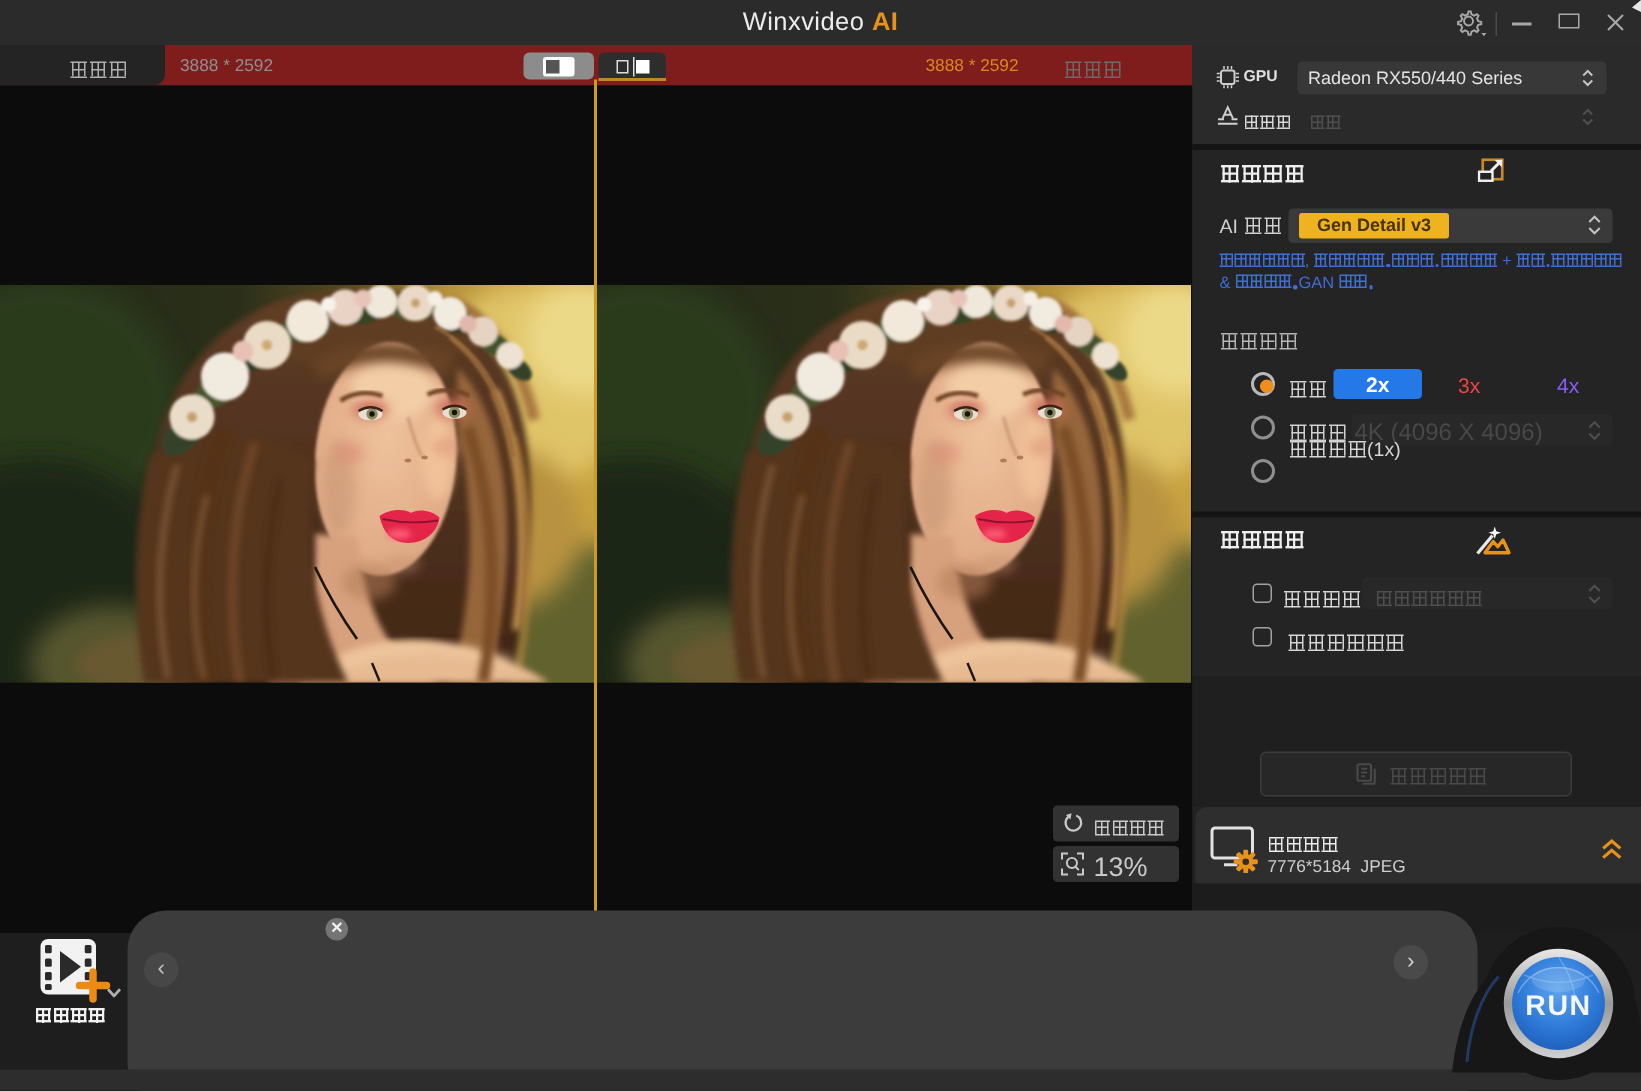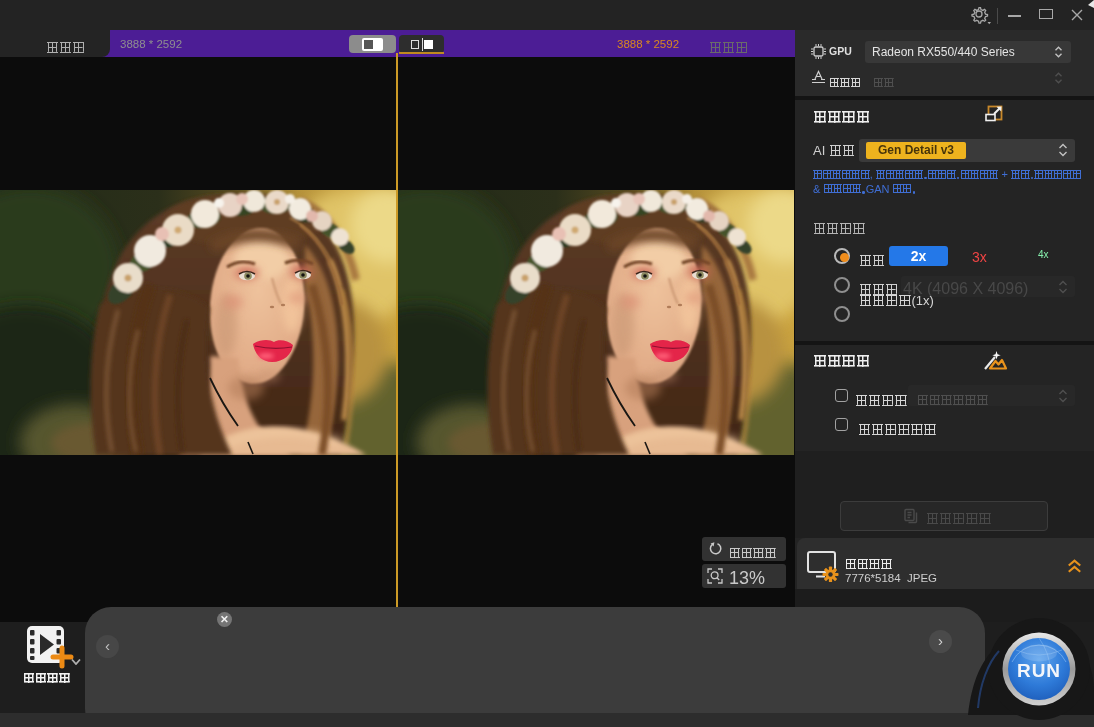--- a/index.html
+++ b/index.html
@@ -20,21 +20,21 @@
 linear-gradient(var(--c),var(--c)) 92% 50%/1.5px 80%,
 linear-gradient(var(--c),var(--c)) 50% 55%/1.5px 90%;
 background-repeat:no-repeat}
 .s14{width:12.5px;height:12px;margin:0 .9px}
 .s12{width:10.5px;height:10px;margin:0 .7px}
 .s11{width:9.5px;height:9px;margin:0 .6px}
 
 #title{left:0;top:0;width:1094px;height:30px;background:#2b2b2b;color:#ededed;font-size:17px;text-align:center;line-height:30px}
 #title b{color:#e8921c;font-weight:700}
 
-#toolbar{left:0;top:30px;width:795px;height:27px;background:#4c1d95}
+#toolbar{left:0;top:30px;width:795px;height:27px;background:#7f1d1d}
 #photoarea{left:0;top:57px;width:795px;height:565px;background:#0c0c0c}
 #divider{left:396px;top:53px;width:2px;height:569px;background:#cc9a26}
 
 #rpanel{left:795px;top:30px;width:299px;height:592px;background:#232323}
 
 #bottom{left:0;top:622px;width:1094px;height:105px;background:#1e1e1e}
 .drop{position:absolute;background:#3a3a3a;border-radius:3px}
 .bz{--c:#3f6ed4;width:9.1px;height:9.4px;margin:0 .2px;vertical-align:-1px}
 .bd{display:inline-block;width:2.4px;height:2.4px;background:#3f6ed4;border-radius:50%;margin:0 1px;vertical-align:-1px}
 #bluetext s{text-decoration:none}
@@ -126,21 +126,21 @@
         <path d="M1.5 5 5 1.5 8.5 5M1.5 9 5 12.5 8.5 9"></path>
       </svg>
   <div class="abs" style="left:18px;top:137px;width:285px;line-height:14.5px;font-size:11px;color:#3f6ed4" id="bluetext"><i class="z bz"></i><i class="z bz"></i><i class="z bz"></i><i class="z bz"></i><i class="z bz"></i><i class="z bz"></i><s>, </s><i class="z bz"></i><i class="z bz"></i><i class="z bz"></i><i class="z bz"></i><i class="z bz"></i><b class="bd"></b><i class="z bz"></i><i class="z bz"></i><i class="z bz"></i><b class="bd"></b><i class="z bz"></i><i class="z bz"></i><i class="z bz"></i><i class="z bz"></i><s> + </s><i class="z bz"></i><i class="z bz"></i><b class="bd"></b><i class="z bz"></i><i class="z bz"></i><i class="z bz"></i><i class="z bz"></i><i class="z bz"></i><br><s>&amp; </s><i class="z bz"></i><i class="z bz"></i><i class="z bz"></i><i class="z bz"></i><b class="bd"></b><s>GAN </s><i class="z bz"></i><i class="z bz"></i><b class="bd"></b></div>
   <span class="abs" style="left:18px;top:189px"><i class="z" style="--c:#b5b5b5"></i><i class="z" style="--c:#b5b5b5"></i><i class="z" style="--c:#b5b5b5"></i><i class="z" style="--c:#b5b5b5"></i></span>
 
   <div class="abs" style="left:39px;top:217.5px;width:16px;height:16px;border-radius:50%;border:2px solid #b9b9b9;background:#242424"></div>
   <div class="abs" style="left:44.5px;top:223.2px;width:9px;height:9px;border-radius:50%;background:#ef8d1d"></div>
   <span class="abs" style="left:64px;top:221px"><i class="z" style="--c:#d0d0d0"></i><i class="z" style="--c:#d0d0d0"></i></span>
   <div class="abs" style="left:94px;top:216px;width:59px;height:20px;background:#2478e8;border-radius:3px;text-align:center;font-size:14px;font-weight:700;color:#fff;line-height:20px">2x</div>
   <span class="abs" style="left:177px;top:219px;font-size:14px;color:#ef4444">3x</span>
-  <span class="abs" style="left:243px;top:219px;font-size:10px;color:#86efac">4x</span>
+  <span class="abs" style="left:243px;top:219px;font-size:14px;color:#8b5cf6">4x</span>
   <div class="abs" style="left:39px;top:246.5px;width:16px;height:16px;border-radius:50%;border:2px solid #8f8f8f;background:#242424"></div>
   <span class="abs" style="left:64px;top:250px"><i class="z" style="--c:#d0d0d0"></i><i class="z" style="--c:#d0d0d0"></i><i class="z" style="--c:#d0d0d0"></i></span>
   <div class="drop" style="left:106px;top:246px;width:174px;height:21px;background:#282828"></div>
   <span class="abs" style="left:108px;top:250px;font-size:16px;color:#484848">4K (4096 X 4096)</span>
   <svg class="abs" style="left:263px;top:250px" width="10" height="14" viewBox="0 0 10 14" fill="none" stroke="#4f4f4f" stroke-width="1.4">
         <path d="M1.5 5 5 1.5 8.5 5M1.5 9 5 12.5 8.5 9"></path>
       </svg>
   <div class="abs" style="left:39px;top:275.5px;width:16px;height:16px;border-radius:50%;border:2px solid #8f8f8f;background:#242424"></div>
   <span class="abs" style="left:64px;top:261px"><i class="z" style="--c:#d6d6d6"></i><i class="z" style="--c:#d6d6d6"></i><i class="z" style="--c:#d6d6d6"></i><i class="z" style="--c:#d6d6d6"></i><span style="font-size:13px;color:#d6d6d6">(1x)</span></span>
   <div class="abs" style="left:0;top:311px;width:299px;height:4px;background:#141414"></div>
@@ -250,20 +250,21 @@
           <stop offset="1" stop-color="#d0d0d0"></stop>
         </linearGradient>
 <radialGradient id="runG" cx=".5" cy=".35" r=".75">
           <stop offset="0" stop-color="#5ea4ee"></stop>
           <stop offset=".55" stop-color="#2e7ad8"></stop>
           <stop offset="1" stop-color="#1a57b4"></stop>
         </radialGradient>
 </defs>
     </svg>
 
+<div class="abs" id="title"><span style="letter-spacing:.3px">Winxvideo <b>AI</b></span></div>
 <div class="abs" id="titleicons">
   <svg class="abs" style="left:970px;top:5px" width="22" height="20" viewBox="0 0 22 20" fill="none" stroke="#a8a8a8" stroke-width="1.3">
     <circle cx="9" cy="9" r="3"></circle>
     <path d="M9 2.6 l1.5 0 .5 2 1.8.8 1.8-1 1.1 1.1 -1 1.8.8 1.8 2 .5 0 1.5 -2 .5 -.8 1.8 1 1.8 -1.1 1.1 -1.8-1 -1.8.8 -.5 2 -1.5 0 -.5-2 -1.8-.8 -1.8 1 -1.1-1.1 1-1.8 -.8-1.8 -2-.5 0-1.5 2-.5 .8-1.8 -1-1.8 1.1-1.1 1.8 1 1.8-.8 z"></path>
     <path d="M17.5 17 l3.5 0 -1.75 2.2 z" fill="#a8a8a8" stroke="none"></path>
   </svg>
   <div class="abs" style="left:997px;top:8px;width:1px;height:16px;background:#4a4a4a"></div>
   <div class="abs" style="left:1008px;top:15px;width:13px;height:1.5px;background:#a8a8a8"></div>
   <div class="abs" style="left:1039px;top:9px;width:14px;height:10px;border:1.4px solid #a8a8a8"></div>
   <svg class="abs" style="left:1071px;top:9px" width="12" height="12" viewBox="0 0 12 12" stroke="#a8a8a8" stroke-width="1.4">

